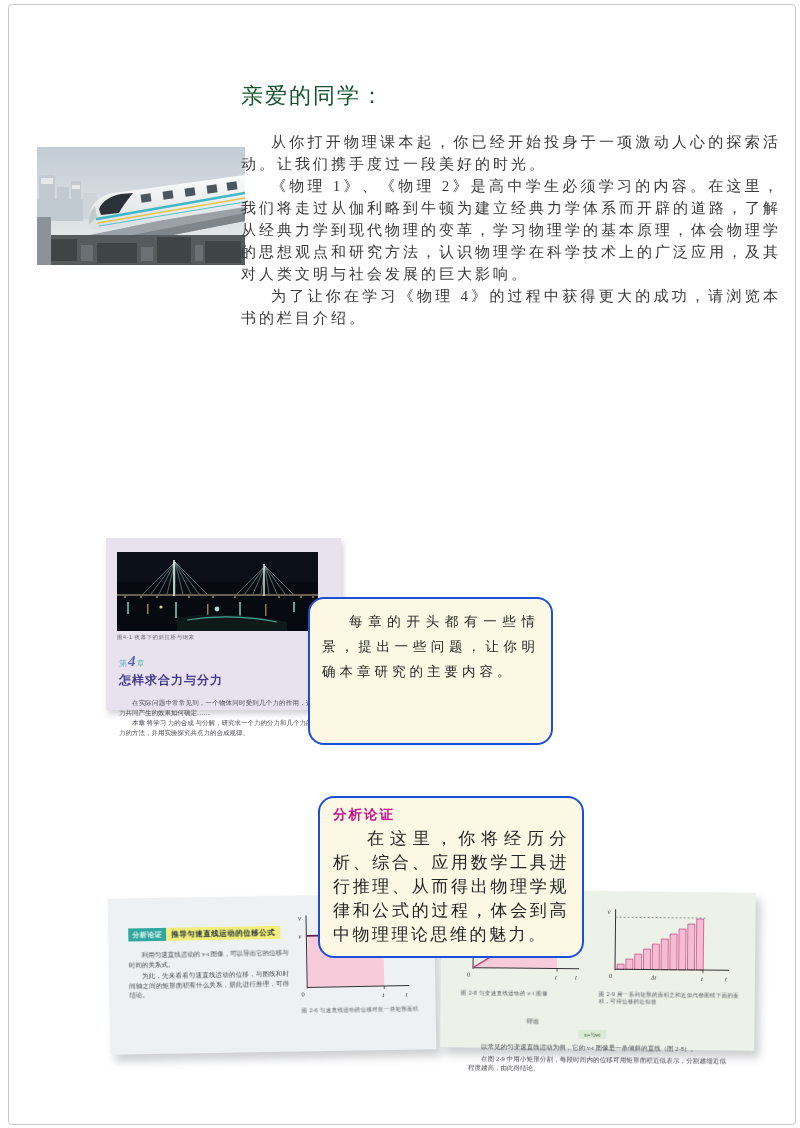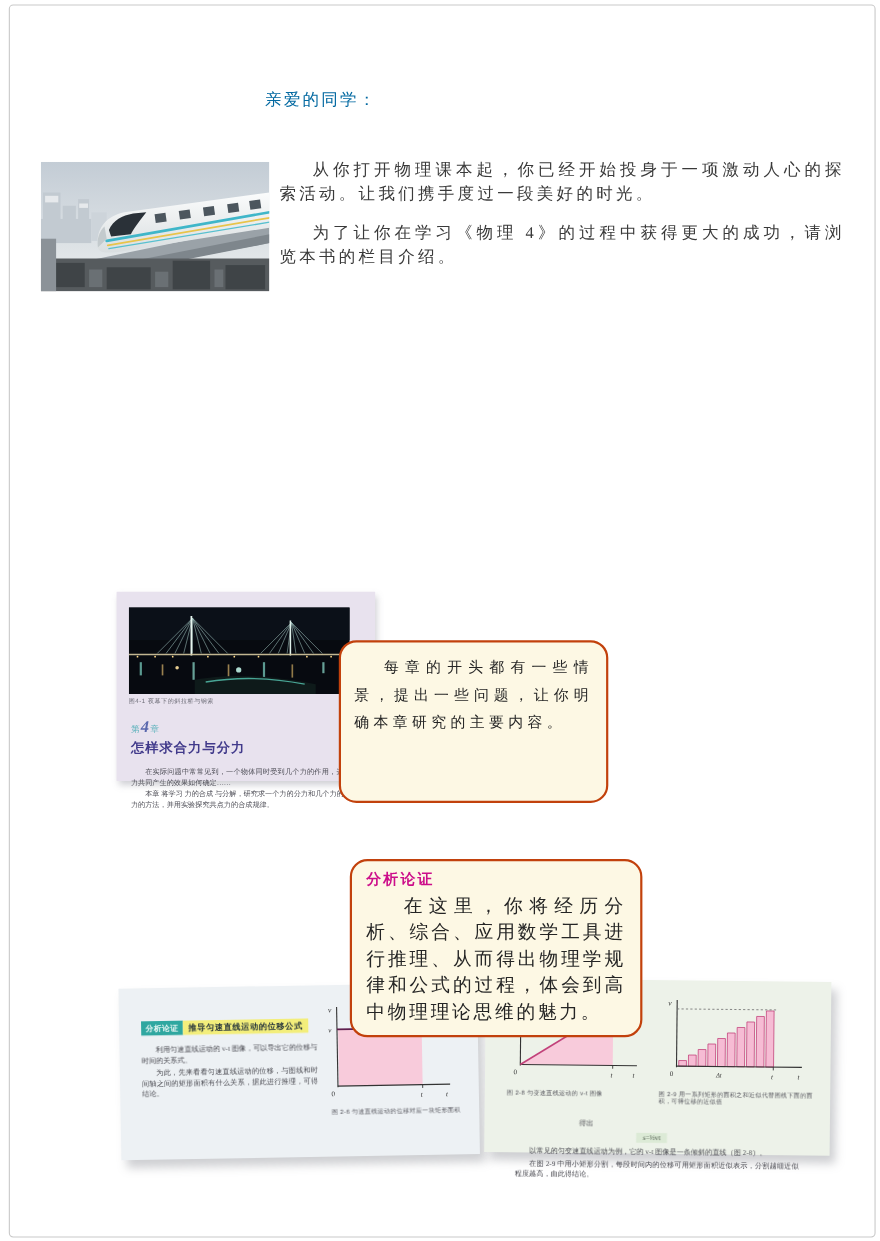--- a/index.html
+++ b/index.html
@@ -2,48 +2,48 @@
 <html><head>
 <meta charset="utf-8">
 <style>
   html,body{margin:0;padding:0;background:#fff;}
   body{width:800px;height:1128px;position:relative;overflow:hidden;
        font-family:"Liberation Serif","DejaVu Serif",serif;}
   .sheet{position:absolute;left:8px;top:4px;width:786px;height:1119px;
          border:1px solid #c9c9c9;border-radius:4px;background:#ffffff;}
 
   
-  .salutation{position:absolute;left:232px;top:76px;font-size:15px;color:#0369a1;
+  .salutation{position:absolute;left:232px;top:76px;font-size:22px;color:#14532d;
               letter-spacing:2px;}
   .letter-body{position:absolute;left:232px;top:126px;width:540px;
                font-size:15px;line-height:22px;letter-spacing:3px;
                color:#3a3a3a;text-align:justify;}
-  .letter-body p{margin:13px;text-indent:2em;}
+  .letter-body p{margin:0;text-indent:2em;}
 
   
   .train-photo{position:absolute;left:28px;top:142px;width:208px;height:118px;
                overflow:hidden;}
 
   
   .chapter-card{position:absolute;left:97px;top:533px;width:235px;height:172px;
                 background:#e8e2ee;box-shadow:2px 4px 6px rgba(120,120,135,.35);}
   .bridge-photo{position:absolute;left:11px;top:14px;width:201px;height:79px;overflow:hidden;}
   .photo-caption{position:absolute;left:11px;top:96px;font-size:5.5px;color:#6b6b75;
                  letter-spacing:.5px;filter:blur(.35px);font-family:"Liberation Sans",sans-serif;}
   .chapter-label{position:absolute;left:13px;top:115px;color:#5fb3bd;font-size:8px;}
   .chapter-label b{color:#5a68ad;font-size:15px;font-style:italic;padding:0 1px;}
   .chapter-title{position:absolute;left:13px;top:134px;font-size:12px;font-weight:bold;
                  color:#413a8b;letter-spacing:1px;font-family:Liberation Mono, monospace;}
   .chapter-body{position:absolute;left:13px;top:160px;width:200px;font-size:6.5px;
                 line-height:9.5px;color:#4c4c55;filter:blur(.4px);text-align:justify;}
   .chapter-body p{margin:0 0 1px;text-indent:2em;}
 
   
-  .bubble{position:absolute;background:#fdf8e4;border:2px solid #c2410c;border-radius:16px;
-          color:#252525;z-index:6;}
+  .bubble{position:absolute;background:#fdf8e4;border:2px solid #1d4ed8;border-radius:16px;
+          color:#252525;z-index:6;margin-top:15px;}
   .bubble1{left:299px;top:577px;width:217px;height:124px;padding:10px 12px;}
   .bubble1 .bubble-text{font-size:13.5px;line-height:25px;letter-spacing:4px;text-indent:2em;
           margin:0;text-align:justify;}
   .bubble2{left:309px;top:776px;width:236px;height:142px;padding:8px 13px;}
   .bubble2 .bubble-title{color:#cc0e8a;font-size:13.5px;font-weight:bold;letter-spacing:2px;
           margin:0 0 3px;font-family:"Liberation Sans",sans-serif;}
   .bubble2 .bubble-text{font-size:17px;line-height:24px;letter-spacing:2.5px;text-indent:2em;
           margin:0;text-align:justify;}
 
   
@@ -138,20 +138,21 @@
         <rect x="44" y="98" width="12" height="16"></rect>
           <rect x="104" y="100" width="12" height="14"></rect>
         <rect x="158" y="98" width="8" height="16"></rect>
       </g>
       <rect x="0" y="70" width="14" height="48" fill="#8b9298"></rect>
     </svg>
   </div>
 
   <div class="letter-body">
     <p>从你打开物理课本起，你已经开始投身于一项激动人心的探索活动。让我们携手度过一段美好的时光。</p>
+    <p>《物理 1》、《物理 2》是高中学生必须学习的内容。在这里，我们将走过从伽利略到牛顿为建立经典力学体系而开辟的道路，了解从经典力学到现代物理的变革，学习物理学的基本原理，体会物理学的思想观点和研究方法，认识物理学在科学技术上的广泛应用，及其对人类文明与社会发展的巨大影响。</p>
     <p>为了让你在学习《物理 4》的过程中获得更大的成功，请浏览本书的栏目介绍。</p>
   </div>
 
   <div class="chapter-card">
     <div class="bridge-photo">
       <svg width="201" height="79" viewBox="0 0 201 79">
         <rect width="201" height="79" fill="#070a10"></rect>
         <rect width="201" height="30" fill="#0b1018"></rect>
         <g stroke="#bfe8df" stroke-width="0.5" opacity="0.85">
           <line x1="58" y1="10" x2="26" y2="42"></line>

